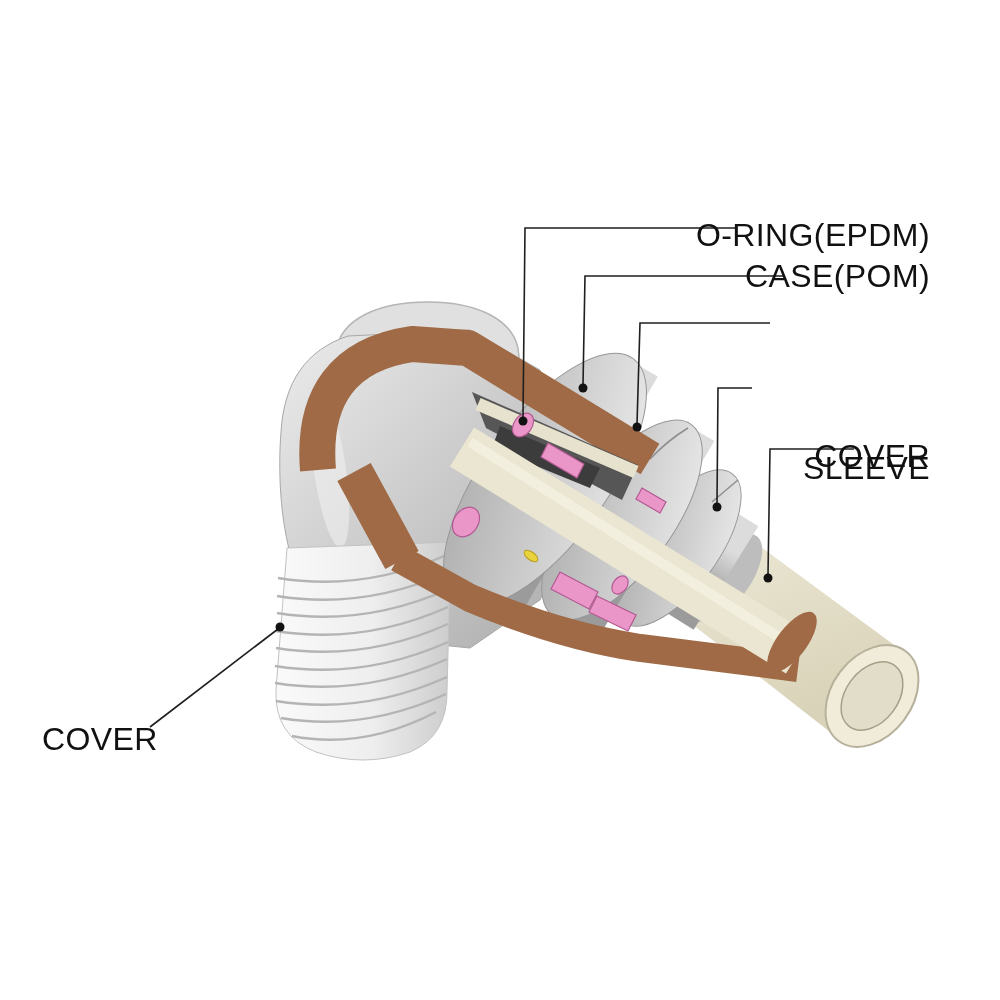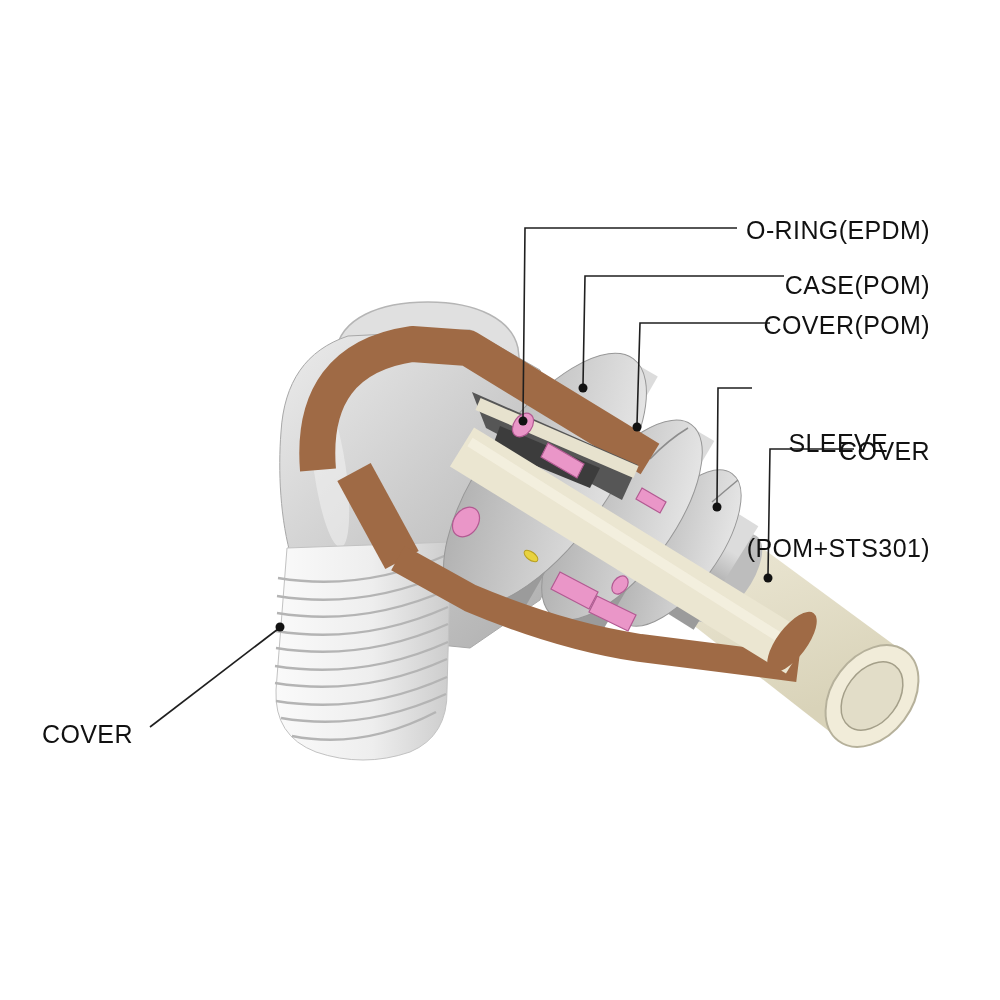--- a/index.html
+++ b/index.html
@@ -6,31 +6,31 @@
   #canvas{
     position:relative;
     width:1000px;height:1000px;
     background:#ffffff;
     font-family:"Liberation Sans", sans-serif;
     overflow:hidden;
   }
   svg{position:absolute;left:0;top:0;}
   .lbl{
     position:absolute;
-    font-size:25px;
+    font-size:32px;
     font-weight:500;
     color:#111111;
     letter-spacing:0.4px;
     white-space:pre;
     line-height:1.4;
   }
   .lbl.right{text-align:right;}
   .lbl.center{text-align:center;}
   #lbl-o-ring{right:70px;top:213px;}
-  #lbl-case{right:70px;top:268px;margin-left:40px;}
+  #lbl-case{right:70px;top:254px;margin-left:40px;}
   #lbl-cover{right:70px;top:308px;}
   #lbl-sleeve{right:70px;top:356px;}
   #lbl-tube{right:70px;top:434px;}
   #lbl-thread{left:42px;top:717px;}
 </style>
 </head>
 <body>
 
 <div id="canvas">
 
@@ -146,20 +146,18 @@
       <circle cx="583" cy="388" r="4.5"></circle>
       <circle cx="637" cy="427" r="4.5"></circle>
       <circle cx="717" cy="507" r="4.5"></circle>
       <circle cx="768" cy="578" r="4.5"></circle>
       <circle cx="280" c627="" cy="627" r="4.5"></circle>
     </g>
   </svg>
 
   <div class="lbl right" id="lbl-o-ring">O-RING(EPDM)</div>
   <div class="lbl right" id="lbl-case">CASE(POM)</div>
-  <div class="lbl right" id="lbl-cover">COVER(POM)</div>
   <div class="lbl center" id="lbl-sleeve">
     <div>SLEEVE</div>
-    <div>(POM+STS301)</div>
   </div>
   <div class="lbl right" id="lbl-tube">COVER</div>
   <div class="lbl" id="lbl-thread">COVER</div>
 </div>
 
 </body></html>

